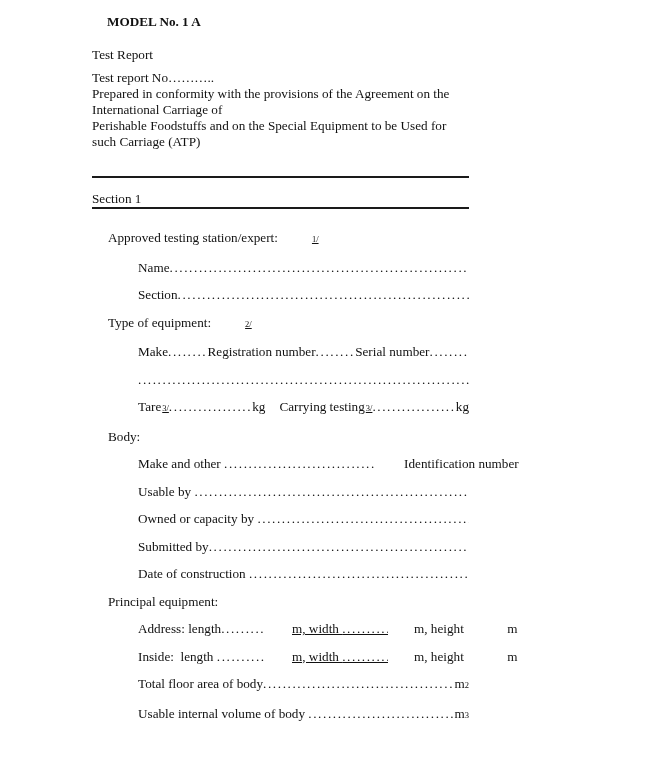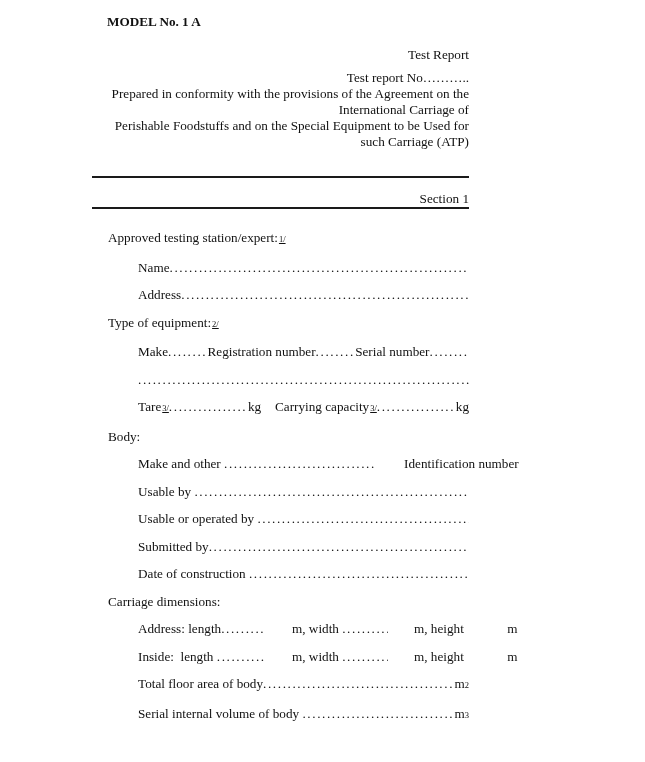--- a/index.html
+++ b/index.html
@@ -18,40 +18,40 @@
   .doc {
     box-sizing: border-box;
     width: 530px;
     padding: 14px 61px 0 92px;
   }
   .model-label {
     padding-left: 15px;
     font-weight: bold;
     margin-bottom: 17px;
   }
-  .center { text-align: right; }
+  .center { text-align: left; }
   .title { margin-bottom: 7px; }
   .prepared { line-height: 16px; margin-bottom: 14px; }
   .report-no { margin-bottom: 0; }
   .rule {
     border: none;
     border-top: 2px solid #1a1a1a;
     margin: 0;
   }
   .rule-1 { margin-top: 26px; }
   .section-heading { margin-top: 13px; }
   .section-subheading { margin-top: 9px; margin-bottom: 9px; }
   .form { margin-top: 20px; }
   .row {
     display: flex;
     align-items: baseline;
     margin-bottom: 10.5px;
     line-height: 17px;
   }
-  .lvl0 { padding-left: 16px; }
+  .lvl0 { padding-left: 16px; gap: 33px; }
   .lvl1 { padding-left: 46px; }
   .lbl { white-space: pre; flex: 0 0 auto; }
   .unit { white-space: pre; flex: 0 0 auto; }
   .lead {
     overflow: hidden;
     white-space: nowrap;
     letter-spacing: 1.6px;
     flex: 1 1 auto;
     min-width: 0;
   }
@@ -64,21 +64,21 @@
   }
   sup.exp { font-size: 8.5px; flex: 0 0 auto; }
   .gap28 { flex: 0 0 28px; }
   .gap14 { flex: 0 0 14px; }
   .w152 { width: 152px; }
   .f19 { flex-grow: 1.9; }
   .f15 { flex-grow: 1.5; }
   .f10 { flex-grow: 1.0; }
   .f085 { flex-grow: 0.85; }
   .dim-col1 { display: flex; align-items: baseline; flex: 0 0 126px; margin-right: 28px; min-width: 0; }
-  .dim-col2 { display: flex; align-items: baseline; flex: 0 0 96px; margin-right: 26px; min-width: 0; }
+  .dim-col2 { display: flex; align-items: baseline; flex: 0 0 96px; margin-right: 26px; min-width: 0; text-decoration: underline; }
   .dim-col3 { display: flex; align-items: flex-end; flex: 1 1 auto; min-width: 0; gap: 20px; }
 </style>
 </head>
 <body>
 
 <div class="doc">
 
   <div class="model-label">MODEL No. 1 A</div>
 
   <div class="center title">Test Report</div>
@@ -103,21 +103,21 @@
       <span class="lbl">Approved testing station/expert:</span>
       <sup class="fn">1/</sup>
     </div>
 
     <div class="row lvl1">
       <span class="lbl">Name</span>
       <span class="lead">..........................................................................................................................................................................</span>
     </div>
 
     <div class="row lvl1">
-      <span class="lbl">Address</span>
+      <span class="lbl">Section</span>
       <span class="lead">..........................................................................................................................................................................</span>
     </div>
 
     <div class="row lvl0">
       <span class="lbl">Type of equipment:</span>
       <sup class="fn">2/</sup>
     </div>
 
     <div class="row lvl1">
       <span class="lbl">Make</span>
@@ -131,21 +131,21 @@
     <div class="row lvl1">
       <span class="lead">..........................................................................................................................................................................</span>
     </div>
 
     <div class="row lvl1">
       <span class="lbl">Tare</span>
       <sup class="fn">3/</sup>
       <span class="lead f19">..........................................................................................................................................................................</span>
       <span class="unit">kg</span>
       <span class="gap14"></span>
-      <span class="lbl">Carrying capacity</span>
+      <span class="lbl">Carrying testing</span>
       <sup class="fn">3/</sup>
       <span class="lead f10">..........................................................................................................................................................................</span>
       <span class="unit">kg</span>
     </div>
 
     <div class="row lvl0">
       <span class="lbl">Body:</span>
     </div>
 
     <div class="row lvl1">
@@ -155,36 +155,36 @@
       <span class="lbl">Identification number </span>
       <span class="lead">..........................................................................................................................................................................</span>
     </div>
 
     <div class="row lvl1">
       <span class="lbl">Usable by </span>
       <span class="lead">..........................................................................................................................................................................</span>
     </div>
 
     <div class="row lvl1">
-      <span class="lbl">Usable or operated by </span>
+      <span class="lbl">Owned or capacity by </span>
       <span class="lead">..........................................................................................................................................................................</span>
     </div>
 
     <div class="row lvl1">
       <span class="lbl">Submitted by</span>
       <span class="lead">..........................................................................................................................................................................</span>
     </div>
 
     <div class="row lvl1">
       <span class="lbl">Date of construction </span>
       <span class="lead">..........................................................................................................................................................................</span>
     </div>
 
     <div class="row lvl0">
-      <span class="lbl">Carriage dimensions:</span>
+      <span class="lbl">Principal equipment:</span>
     </div>
 
     <div class="row lvl1">
       <span class="dim-col1">
         <span class="lbl">Address: length</span>
         <span class="lead">..........................................................................................................................................................................</span>
       </span>
       <span class="dim-col2">
         <span class="lbl">m, width </span>
         <span class="lead">..........................................................................................................................................................................</span>
@@ -213,20 +213,20 @@
     </div>
 
     <div class="row lvl1">
       <span class="lbl">Total floor area of body</span>
       <span class="lead">..........................................................................................................................................................................</span>
       <span class="unit">m</span>
       <sup class="exp">2</sup>
     </div>
 
     <div class="row lvl1">
-      <span class="lbl">Serial internal volume of body </span>
+      <span class="lbl">Usable internal volume of body </span>
       <span class="lead">..........................................................................................................................................................................</span>
       <span class="unit">m</span>
       <sup class="exp">3</sup>
     </div>
 
   </div>
 </div>
 
 </body></html>

